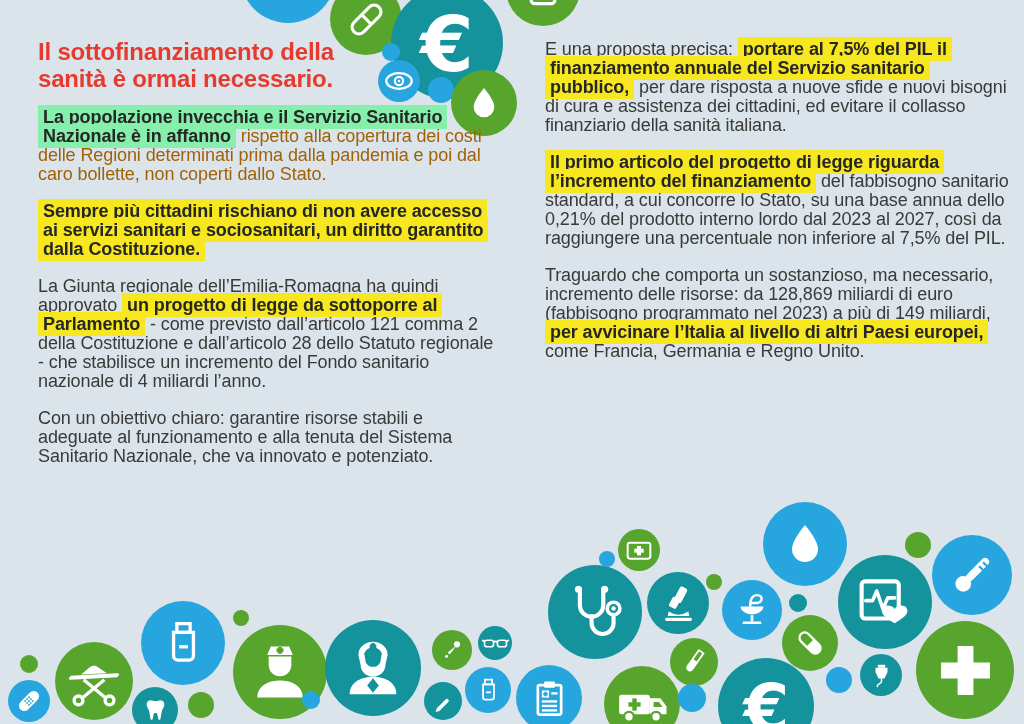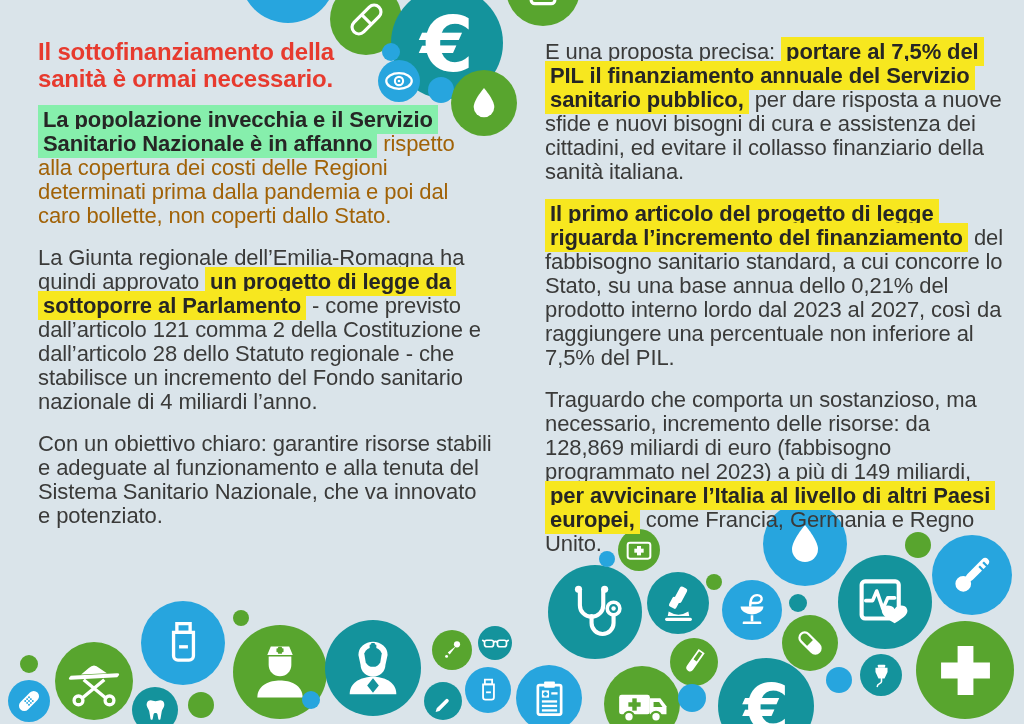--- a/index.html
+++ b/index.html
@@ -11,21 +11,21 @@
   .layer{position:absolute;inset:0;z-index:0;}
   .circle{position:absolute;border-radius:50%;display:flex;align-items:center;justify-content:center;}
   .col{position:absolute;z-index:2;}
   .col.left{left:38px;top:38px;width:456px;}
   .col.right{left:545px;top:40px;width:464px;}
   .heading{
     margin:0 0 16px 0;max-width:345px;
     font-size:24px;line-height:27px;font-weight:800;
     letter-spacing:-0.2px;
   }
-  p.para{margin:0 0 18px 0;font-size:22px;line-height:24px;letter-spacing:-0.1px;}
+  p.para{margin:0 0 18px 0;font-size:18px;line-height:19px;letter-spacing:-0.1px;}
   p.para span.rg{font-weight:400;}
   p.para span.hl{
     font-weight:700;
     padding:2px 5px;
     box-decoration-break:clone;-webkit-box-decoration-break:clone;
   }
 </style>
 </head>
 <body style="background: rgb(218, 228, 234);">
 
@@ -309,20 +309,21 @@
     <div class="circle" style="left: 916px; top: 621px; width: 98px; height: 98px; background: rgb(88, 165, 46); color: rgb(88, 165, 46);">
       <svg width="69" height="69" viewBox="0 0 48 48">
         <path d="M18.5 7 h11 v11.5 H41 v11 H29.5 V41 h-11 V29.5 H7 v-11 h11.5 Z" fill="#fff"></path>
       </svg>
     </div>
   </div>
 
 <div class="col left">
   <h1 class="heading" style="color: rgb(231, 58, 46);">Il sottofinanziamento della sanità è ormai necessario.</h1>
   <p class="para"><span class="hl" style="background: #86efac; color: rgb(38, 38, 37);">La popolazione invecchia e il Servizio Sanitario Nazionale è in affanno</span><span class="rg" style="color: #a16207;"> rispetto alla copertura dei costi delle Regioni determinati prima dalla pandemia e poi dal caro bollette, non coperti dallo Stato.</span></p>
+  <p class="para"><span class="hl" style="background: rgb(247, 231, 31); color: rgb(38, 38, 37);">Sempre più cittadini rischiano di non avere accesso ai servizi sanitari e sociosanitari, un diritto garantito dalla Costituzione.</span></p>
   <p class="para"><span class="rg" style="color: rgb(58, 58, 57);">La Giunta regionale dell’Emilia-Romagna ha quindi approvato </span><span class="hl" style="background: rgb(247, 231, 31); color: rgb(38, 38, 37);">un progetto di legge da sottoporre al Parlamento</span><span class="rg" style="color: rgb(58, 58, 57);"> - come previsto dall’articolo 121 comma 2 della Costituzione e dall’articolo 28 dello Statuto regionale - che stabilisce un incremento del Fondo sanitario nazionale di 4 miliardi l’anno.</span></p>
   <p class="para"><span class="rg" style="color: rgb(58, 58, 57);">Con un obiettivo chiaro: garantire risorse stabili e adeguate al funzionamento e alla tenuta del Sistema Sanitario Nazionale, che va innovato e potenziato.</span></p>
 </div>
 
 <div class="col right">
   <p class="para"><span class="rg" style="color: rgb(58, 58, 57);">E una proposta precisa: </span><span class="hl" style="background: rgb(247, 231, 31); color: rgb(38, 38, 37);">portare al 7,5% del PIL il finanziamento annuale del Servizio sanitario pubblico,</span><span class="rg" style="color: rgb(58, 58, 57);"> per dare risposta a nuove sfide e nuovi bisogni di cura e assistenza dei cittadini, ed evitare il collasso finanziario della sanità italiana.</span></p>
   <p class="para"><span class="hl" style="background: rgb(247, 231, 31); color: rgb(38, 38, 37);">Il primo articolo del progetto di legge riguarda l’incremento del finanziamento</span><span class="rg" style="color: rgb(58, 58, 57);"> del fabbisogno sanitario standard, a cui concorre lo Stato, su una base annua dello 0,21% del prodotto interno lordo dal 2023 al 2027, così da raggiungere una percentuale non inferiore al 7,5% del PIL.</span></p>
   <p class="para"><span class="rg" style="color: rgb(58, 58, 57);">Traguardo che comporta un sostanzioso, ma necessario, incremento delle risorse: da 128,869 miliardi di euro (fabbisogno programmato nel 2023) a più di 149 miliardi, </span><span class="hl" style="background: rgb(247, 231, 31); color: rgb(38, 38, 37);">per avvicinare l’Italia al livello di altri Paesi europei,</span><span class="rg" style="color: rgb(58, 58, 57);"> come Francia, Germania e Regno Unito.</span></p>
 </div>
 

